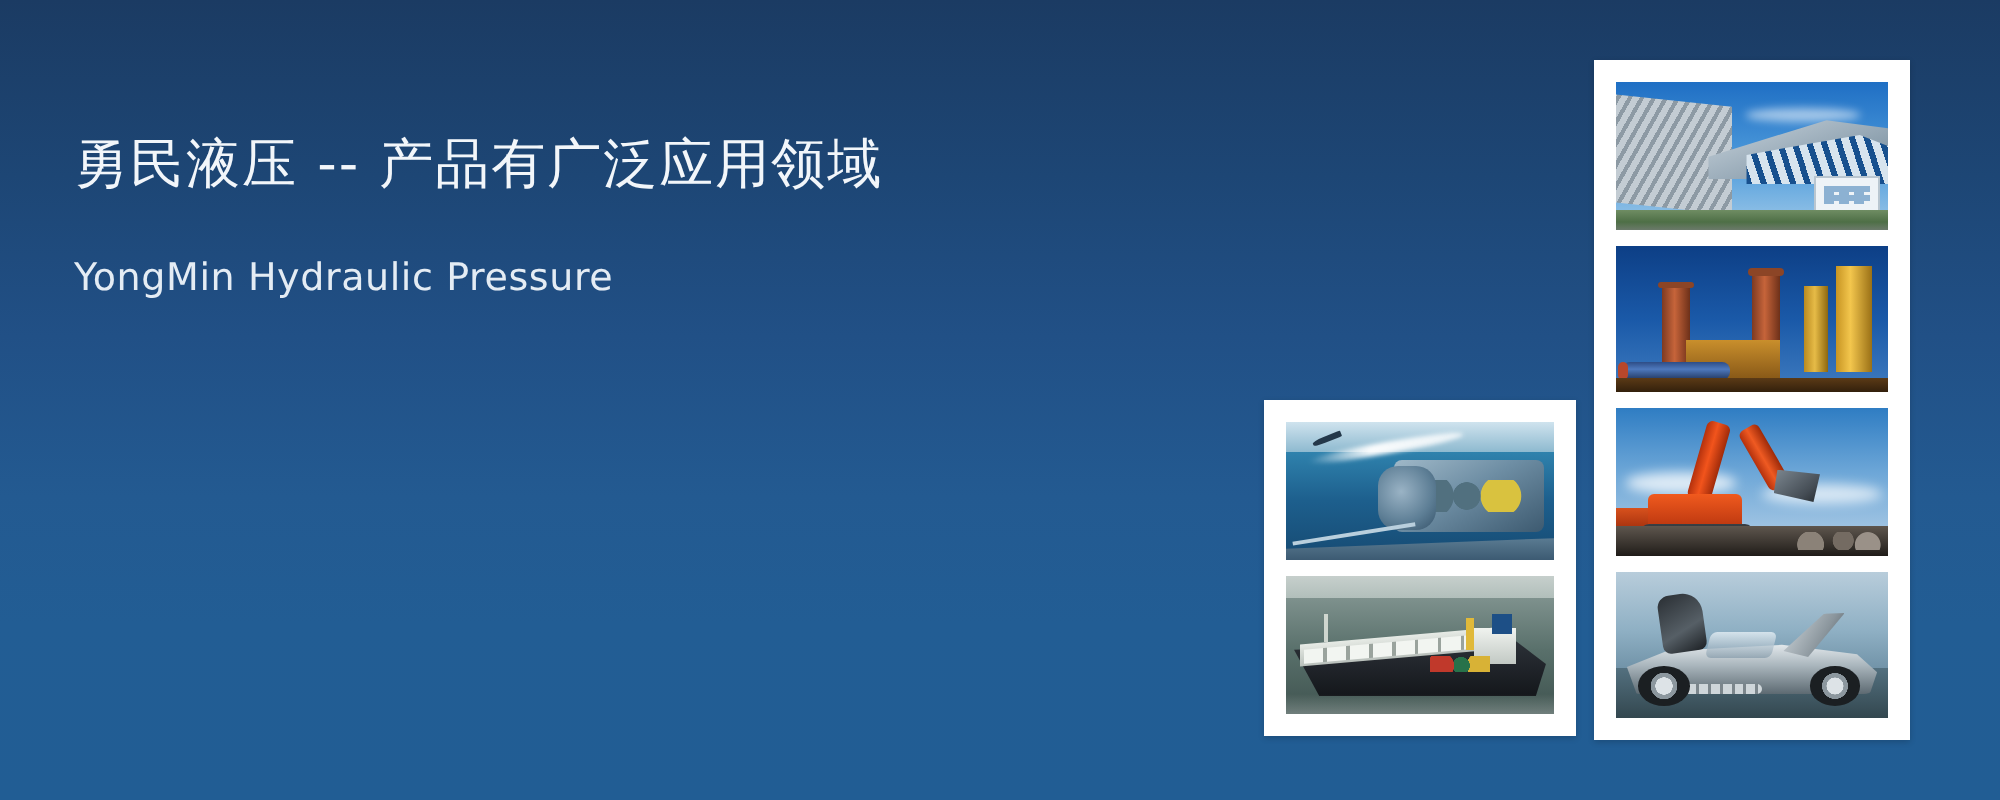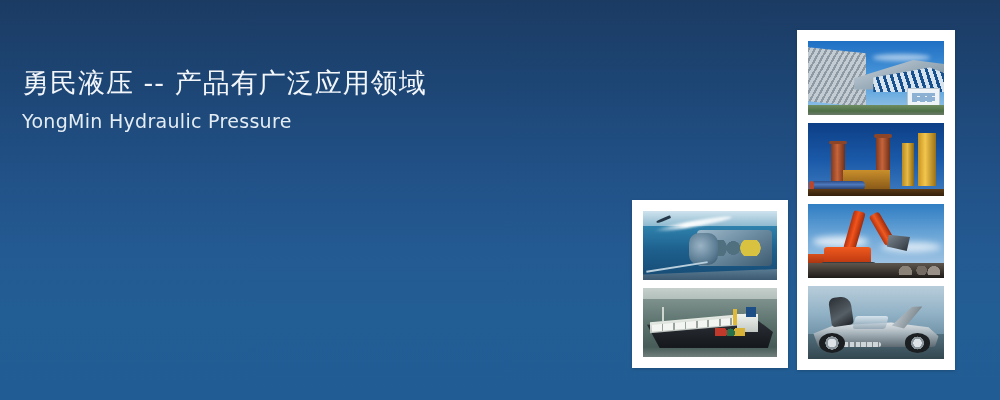--- a/index.html
+++ b/index.html
@@ -26,36 +26,36 @@
         #1d4675 22%,
         #215086 42%,
         #235a91 62%,
         #225d94 78%,
         #215d94 100%);
   }
 
   
   .text-block {
     position: absolute;
-    left: 22px;
+    left: 37px;
     top: 66px;
     width: 560px;
   }
 
   .headline {
     font-size: 27px;
     line-height: 34px;
     color: #f2f6fa;
     font-weight: 400;
     letter-spacing: 1px;
     white-space: nowrap;
   }
 
   .subhead {
-    margin-top: 9px;
+    margin-top: 27px;
     font-size: 19px;
     line-height: 24px;
     color: #e4ecf4;
     font-weight: 400;
     letter-spacing: 0.3px;
     white-space: nowrap;
   }
 
   .body-copy {
     position: absolute;

